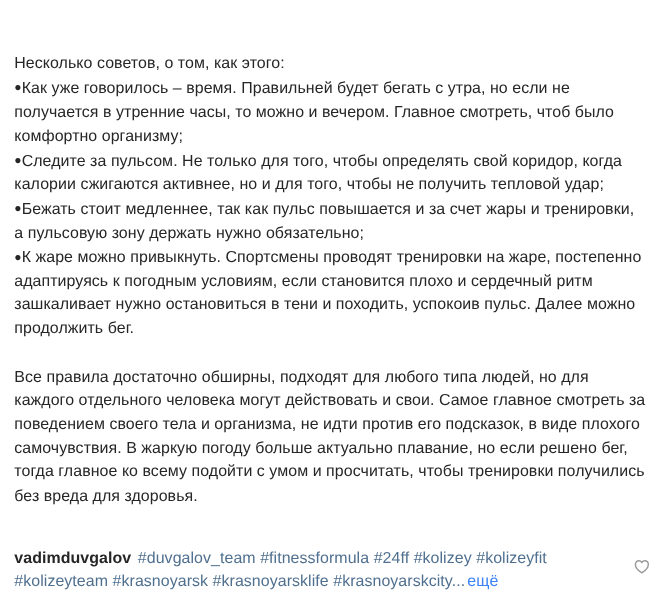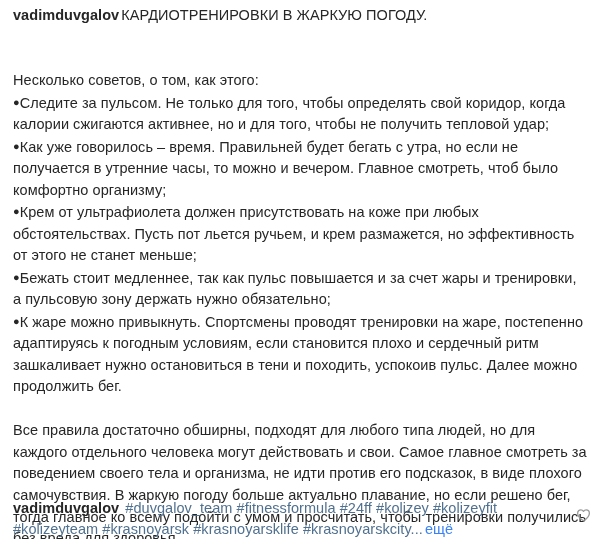--- a/index.html
+++ b/index.html
@@ -110,34 +110,32 @@
     display: block;
   }
 </style>
 </head>
 <body>
 
 <div class="post">
 
   <div class="caption">
 
-    <div class="para"><span class="username">vadimduvgalov</span><span class="cap-title">КАРДИОТРЕНИРОВКИ В ЖАРКУЮ ПОГОДУ.</span></div>
 
     <div class="spacer"></div>
 
 
     <div class="spacer"></div>
 
     <div class="para">Несколько советов, о том, как этого:</div>
 
+    <div class="bullet-line"><span class="bullet">●</span><span>Как уже говорилось – время. Правильней будет бегать с утра, но если не получается в утренние часы, то можно и вечером. Главное смотреть, чтоб было комфортно организму;</span></div>
+
     <div class="bullet-line"><span class="bullet">●</span><span>Следите за пульсом. Не только для того, чтобы определять свой коридор, когда калории сжигаются активнее, но и для того, чтобы не получить тепловой удар;</span></div>
 
-    <div class="bullet-line"><span class="bullet">●</span><span>Как уже говорилось – время. Правильней будет бегать с утра, но если не получается в утренние часы, то можно и вечером. Главное смотреть, чтоб было комфортно организму;</span></div>
-
-    <div class="bullet-line"><span class="bullet">●</span><span>Крем от ультрафиолета должен присутствовать на коже при любых обстоятельствах. Пусть пот льется ручьем, и крем размажется, но эффективность от этого не станет меньше;</span></div>
 
     <div class="bullet-line"><span class="bullet">●</span><span>Бежать стоит медленнее, так как пульс повышается и за счет жары и тренировки, а пульсовую зону держать нужно обязательно;</span></div>
 
     <div class="bullet-line"><span class="bullet">●</span><span>К жаре можно привыкнуть. Спортсмены проводят тренировки на жаре, постепенно адаптируясь к погодным условиям, если становится плохо и сердечный ритм зашкаливает нужно остановиться в тени и походить, успокоив пульс. Далее можно продолжить бег.</span></div>
 
     <div class="spacer"></div>
 
     <div class="para">Все правила достаточно обширны, подходят для любого типа людей, но для каждого отдельного человека могут действовать и свои.  Самое главное смотреть за поведением своего тела и организма, не идти против его подсказок, в виде плохого самочувствия. В жаркую погоду больше актуально плавание, но если решено бег, тогда главное ко всему подойти с умом и просчитать, чтобы тренировки получились без вреда для здоровья.</div>
 
   </div>

